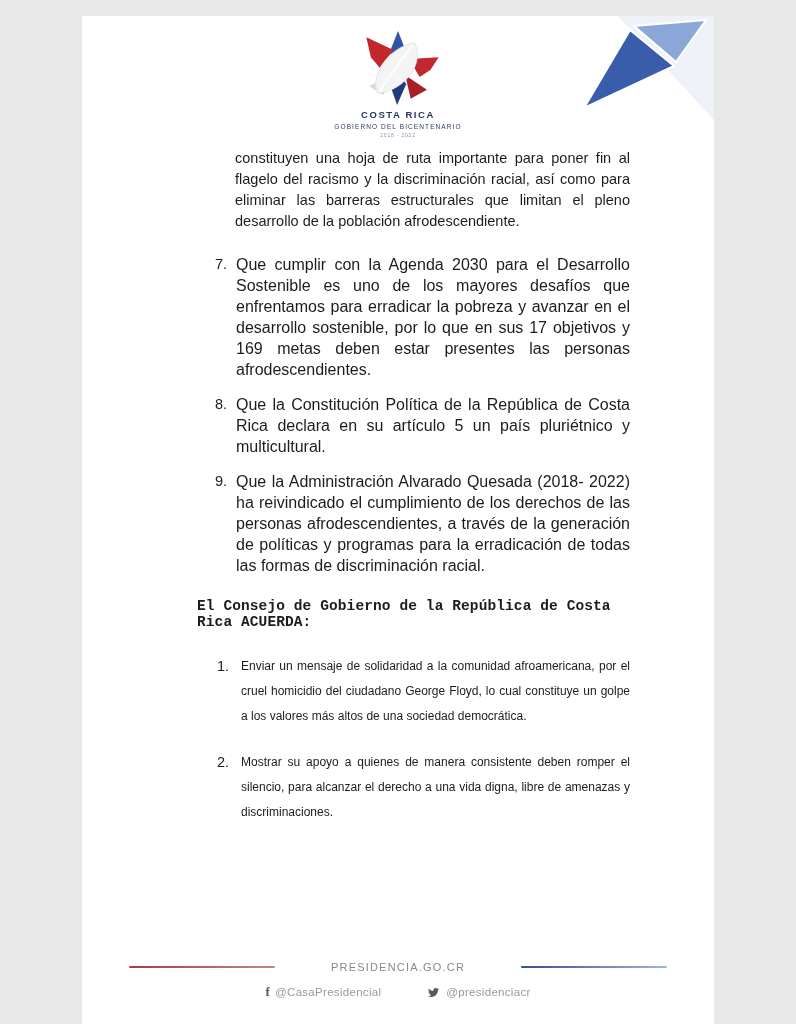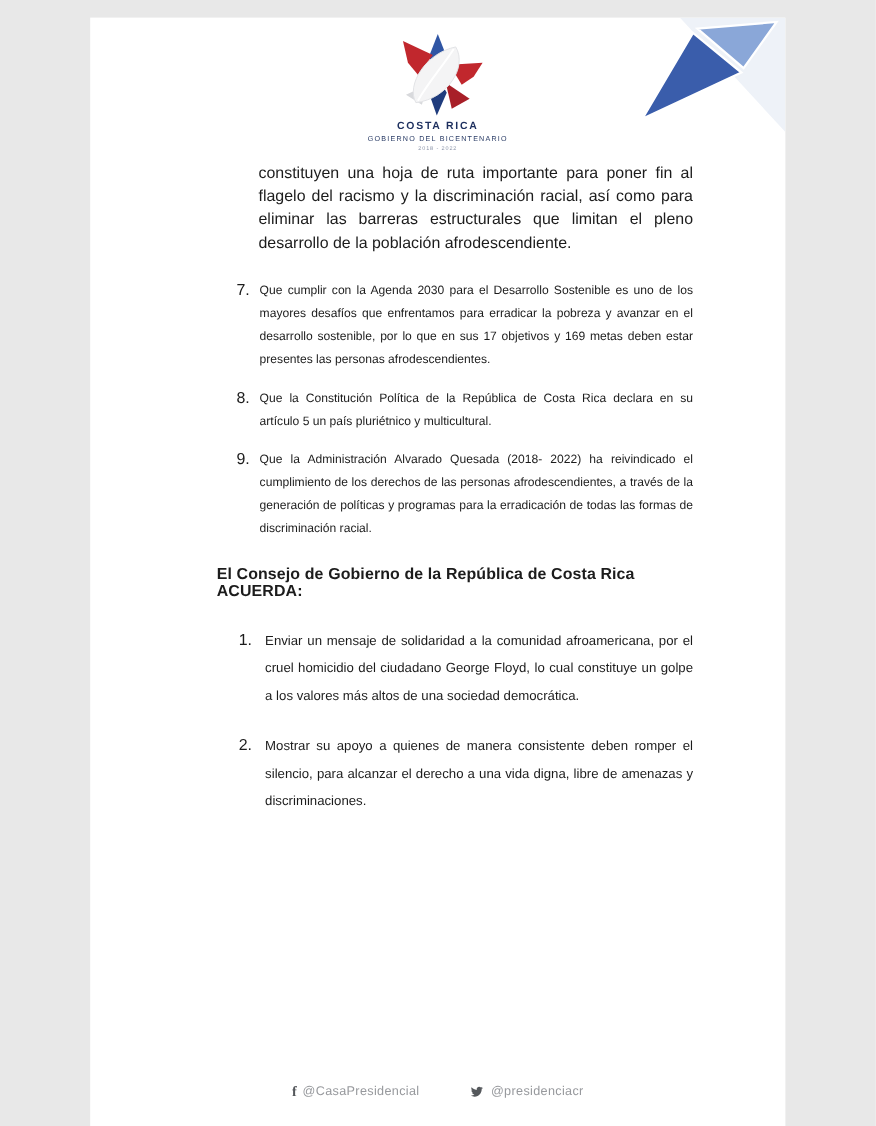--- a/index.html
+++ b/index.html
@@ -18,23 +18,23 @@
   
   .content{padding:0 84px 0 115px;}
   .intro{
     margin:10px 0 0 38px;font-size:14.5px;line-height:21px;
     text-align:justify;text-justify:inter-word;
   }
   .clist{margin:22px 0 0 18px;}
   .citem{display:flex;margin-bottom:14px;}
   .citem:last-child{margin-bottom:0;}
   .citem .num{flex:none;width:21px;font-size:14.5px;line-height:21px;}
-  .citem .txt{flex:1;font-size:11px;line-height:21px;text-align:justify;text-justify:inter-word;}
+  .citem .txt{flex:1;font-size:16px;line-height:21px;text-align:justify;text-justify:inter-word;}
   .portanto{margin:40px 0 0 0;font-size:14.5px;font-weight:700;letter-spacing:.2px;}
-  .acuerda{margin:22px 0 0 0;font-size:14.5px;font-weight:700;letter-spacing:.1px;}
+  .acuerda{margin:22px 0 0 0;font-size:14.5px;font-weight:700;letter-spacing:.1px;font-family:Liberation Mono, monospace;}
   .alist{margin:24px 0 0 20px;}
   .aitem{display:flex;margin-bottom:21px;}
   .aitem .num{flex:none;width:24px;font-size:14.5px;line-height:25px;}
   .aitem .txt{flex:1;font-size:12px;line-height:25px;text-align:justify;text-justify:inter-word;}
   
   .footer{position:absolute;left:0;bottom:40px;width:100%;}
   .site-row{display:flex;align-items:center;justify-content:center;}
   .accent-line{height:2px;width:146px;border-radius:1px;}
   .accent-line.red{background:linear-gradient(to right,#a04046,#c2858a);margin-right:56px;}
   .accent-line.blue{background:linear-gradient(to right,#33518f,#95b9de);margin-left:56px;}
@@ -104,20 +104,25 @@
       </div>
       <div class="aitem">
         <span class="num">2.</span>
         <div class="txt">Mostrar su apoyo a quienes de manera consistente deben romper el silencio, para alcanzar el derecho a una vida digna, libre de amenazas y discriminaciones.</div>
       </div>
     </div>
 
   </div>
 
   <div class="footer">
+    <div class="site-row">
+      <span class="accent-line red"></span>
+      <span class="site">PRESIDENCIA.GO.CR</span>
+      <span class="accent-line blue"></span>
+    </div>
     <div class="social-row">
       <span class="social">
         <span class="fb-glyph">f</span>
         <span>@CasaPresidencial</span>
       </span>
       <span class="social">
         <svg class="tw-icon" width="13" height="11" viewBox="0 0 24 24">
           <path fill="#55585c" d="M23.954 4.569c-.885.389-1.83.654-2.825.775 1.014-.611 1.794-1.574 2.163-2.723-.951.555-2.005.959-3.127 1.184-.896-.959-2.173-1.559-3.591-1.559-2.717 0-4.92 2.203-4.92 4.917 0 .39.045.765.127 1.124C7.691 8.094 4.066 6.13 1.64 3.161c-.427.722-.666 1.561-.666 2.475 0 1.71.87 3.213 2.188 4.096-.807-.026-1.566-.248-2.228-.616v.061c0 2.385 1.693 4.374 3.946 4.827-.413.111-.849.171-1.296.171-.314 0-.615-.03-.916-.086.631 1.953 2.445 3.377 4.604 3.417-1.68 1.319-3.809 2.105-6.102 2.105-.39 0-.779-.023-1.17-.067 2.189 1.394 4.768 2.209 7.557 2.209 9.054 0 13.999-7.496 13.999-13.986 0-.209 0-.42-.015-.63.961-.689 1.8-1.56 2.46-2.548l-.047-.02z"></path>
         </svg>
         <span>@presidenciacr</span>

